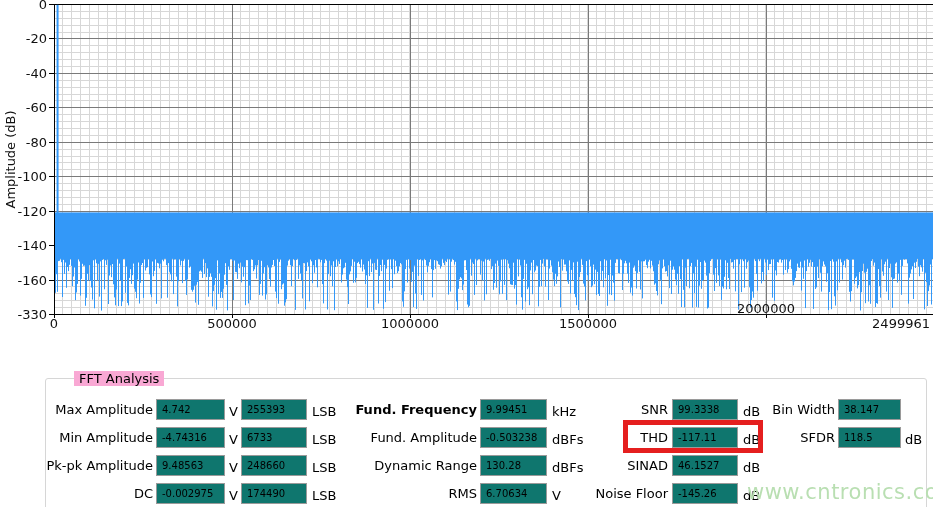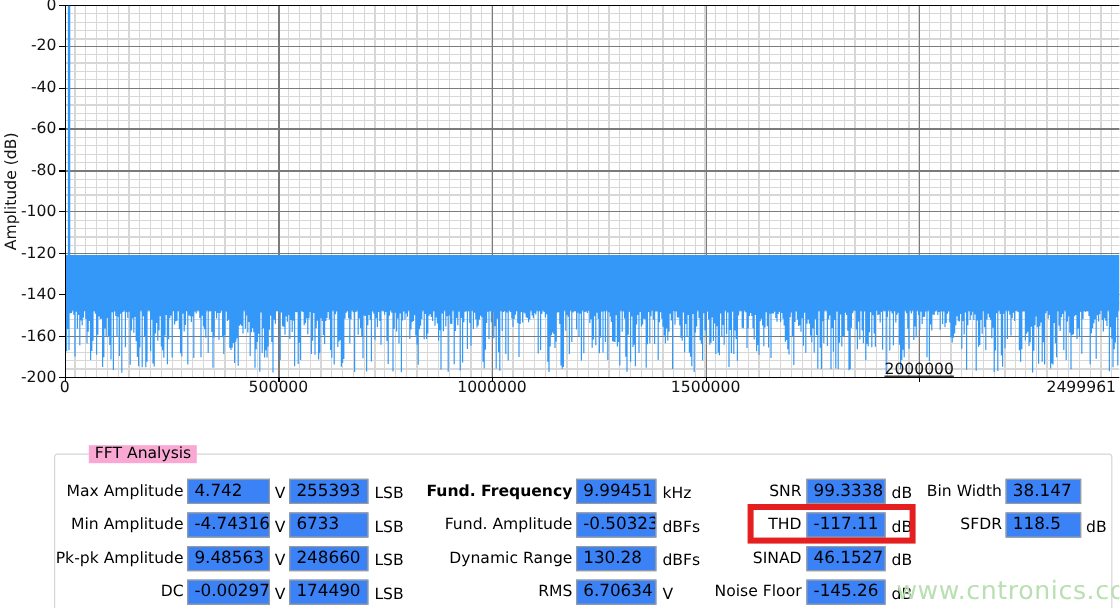--- a/index.html
+++ b/index.html
@@ -13,22 +13,22 @@
   .axis-title{position:absolute;font-size:13px;color:#111;white-space:nowrap;}
   #y-title{left:-38px;top:153px;width:96px;height:15px;text-align:center;transform:rotate(-90deg);}
   #x-title{left:0;top:332px;width:933px;text-align:center;}
   
   #panel{position:absolute;left:45px;top:378px;width:880px;height:148px;
          border:1px solid #d6d6d6;border-radius:3px;}
   #gb-title{position:absolute;left:28px;top:-8px;background:#f9a8d4;padding:0 5px;
             font-size:13px;line-height:15px;}
   .lbl{position:absolute;font-size:13px;line-height:16px;text-align:right;white-space:nowrap;color:#000;}
   .lbl.bold{font-weight:bold;}
-  .vbox{position:absolute;height:21px;box-sizing:border-box;background:#3b82f6;
-        border:1px solid #9a9a9a;font-size:14px;line-height:19px;padding-left:5px;
+  .vbox{position:absolute;height:21px;box-sizing:border-box;background:#0f766e;
+        border:1px solid #9a9a9a;font-size:10px;line-height:19px;padding-left:5px;
         overflow:hidden;white-space:nowrap;color:#000;}
   .unit{position:absolute;font-size:13px;line-height:16px;white-space:nowrap;color:#000;}
   .red-frame{position:absolute;border:5px solid #e51f1f;box-sizing:border-box;z-index:5;}
   
   #watermark{position:absolute;left:747px;top:480px;font-size:21px;letter-spacing:.5px;
              color:#b9dfb2;z-index:6;white-space:nowrap;}
 </style>
 </head>
 <body>
 
@@ -46,21 +46,21 @@
     <div id="yticks">
         <div class="ytick-label" style="left: 7px; top: -2px;">0</div>
         <div class="ytick-label" style="left: 7px; top: 32.4444px;">-20</div>
         <div class="ytick-label" style="left: 7px; top: 66.8889px;">-40</div>
         <div class="ytick-label" style="left: 7px; top: 101.333px;">-60</div>
         <div class="ytick-label" style="left: 7px; top: 135.778px;">-80</div>
         <div class="ytick-label" style="left: 7px; top: 170.222px;">-100</div>
         <div class="ytick-label" style="left: 7px; top: 204.667px;">-120</div>
         <div class="ytick-label" style="left: 7px; top: 239.111px;">-140</div>
         <div class="ytick-label" style="left: 7px; top: 273.556px;">-160</div>
-        <div class="ytick-label" style="left: 7px; top: 308px;">-200</div>
+        <div class="ytick-label" style="left: 7px; top: 308px;">-330</div>
       </div>
     <div id="xticks">
         <div class="xtick-label" style="left: 54px; transform: translateX(-50%); top: 317px;">0</div>
         <div class="xtick-label" style="left: 232px; transform: translateX(-50%); top: 317px;">500000</div>
         <div class="xtick-label" style="left: 410px; transform: translateX(-50%); top: 317px;">1000000</div>
         <div class="xtick-label" style="left: 588px; transform: translateX(-50%); top: 317px;">1500000</div>
         <div class="xtick-label" style="left: 766px; transform: translateX(-50%); top: 302px; text-decoration: underline;">2000000</div>
         <div class="xtick-label" style="right: 3px; top: 317px;">2499961</div>
       </div>
     <div id="y-title" class="axis-title">Amplitude (dB)</div>

